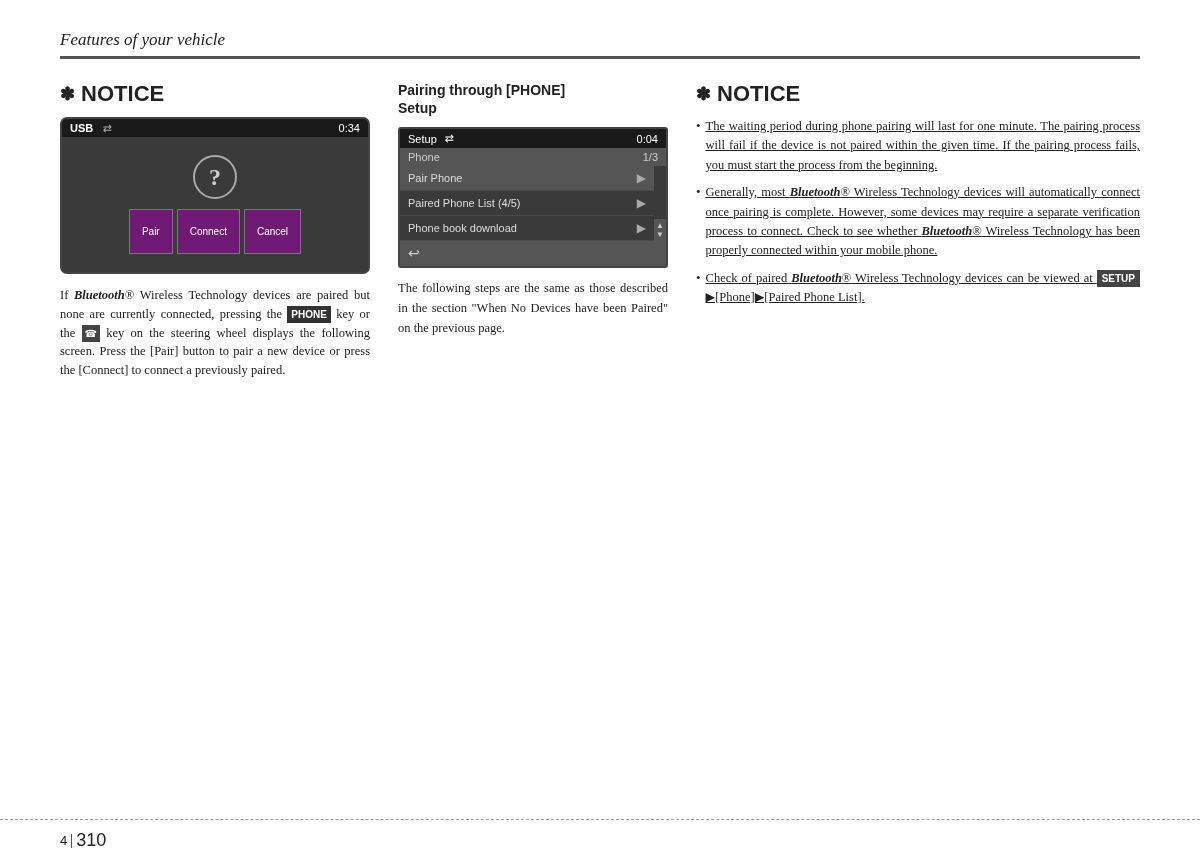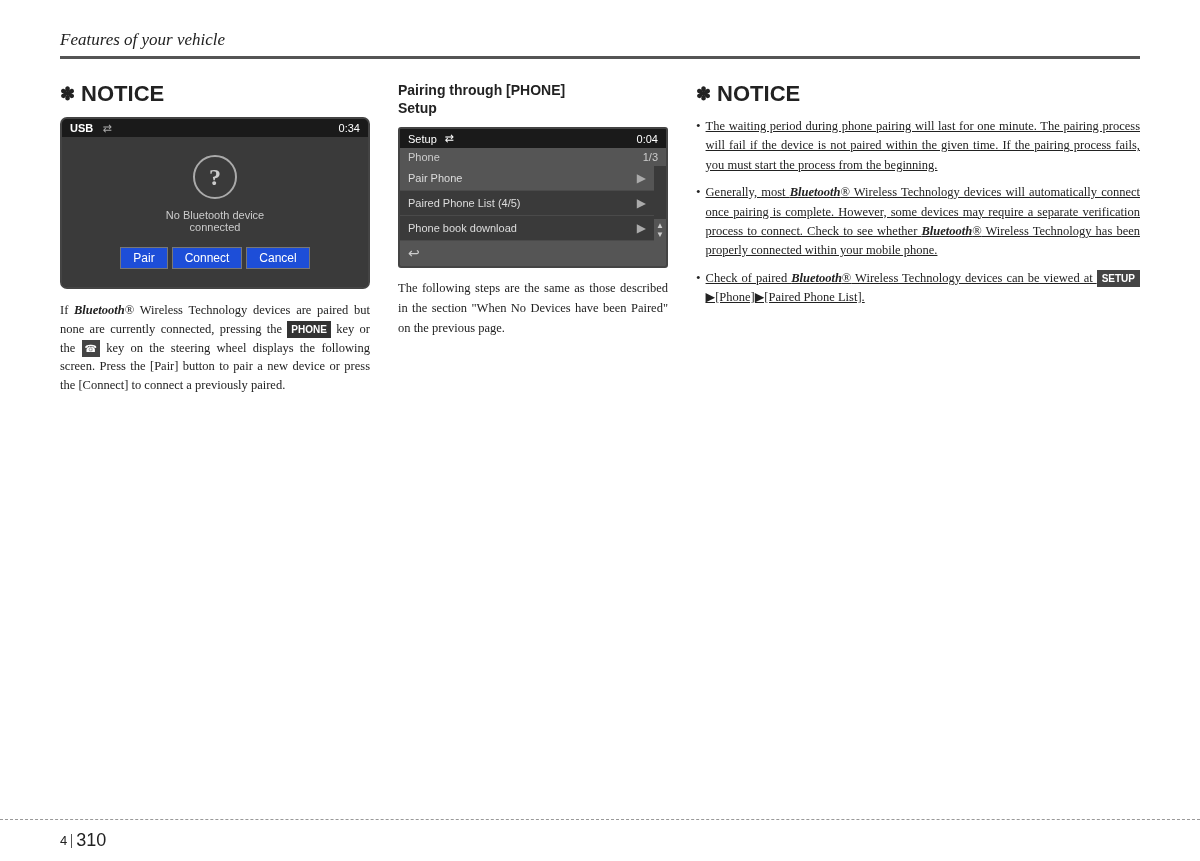--- a/index.html
+++ b/index.html
@@ -128,25 +128,25 @@
       font-family: sans-serif;
       margin-bottom: 14px;
     }
     .screen-buttons {
       display: flex;
       justify-content: center;
       gap: 4px;
       padding-bottom: 8px;
     }
     .screen-btn {
-      background: #1d4ed8;
+      background: #701a75;
       color: #fff;
       border: 1px solid #777;
-      padding: 3px 12px;
-      font-size: 12px;
+      padding: 16px 12px;
+      font-size: 10px;
       font-family: sans-serif;
       cursor: pointer;
     }
 
     
     .left-text {
       font-size: 12.5px;
       line-height: 1.5;
       font-family: serif;
       text-align: justify;
@@ -324,24 +324,20 @@
         <div class="screen-header">
           <div class="screen-header-left">
             <span class="screen-usb">USB</span>
             <span class="screen-bt-icon">⇄</span>
           </div>
           <span class="screen-time">0:34</span>
         </div>
         <div class="screen-body">
           <div class="question-circle">
             <span>?</span>
-          </div>
-          <div class="screen-message">
-            <span>No Bluetooth device</span><br>
-            <span>connected</span>
           </div>
           <div class="screen-buttons">
             <button class="screen-btn">Pair</button>
             <button class="screen-btn">Connect</button>
             <button class="screen-btn">Cancel</button>
           </div>
         </div>
       </div>
 
       <div class="left-text">

